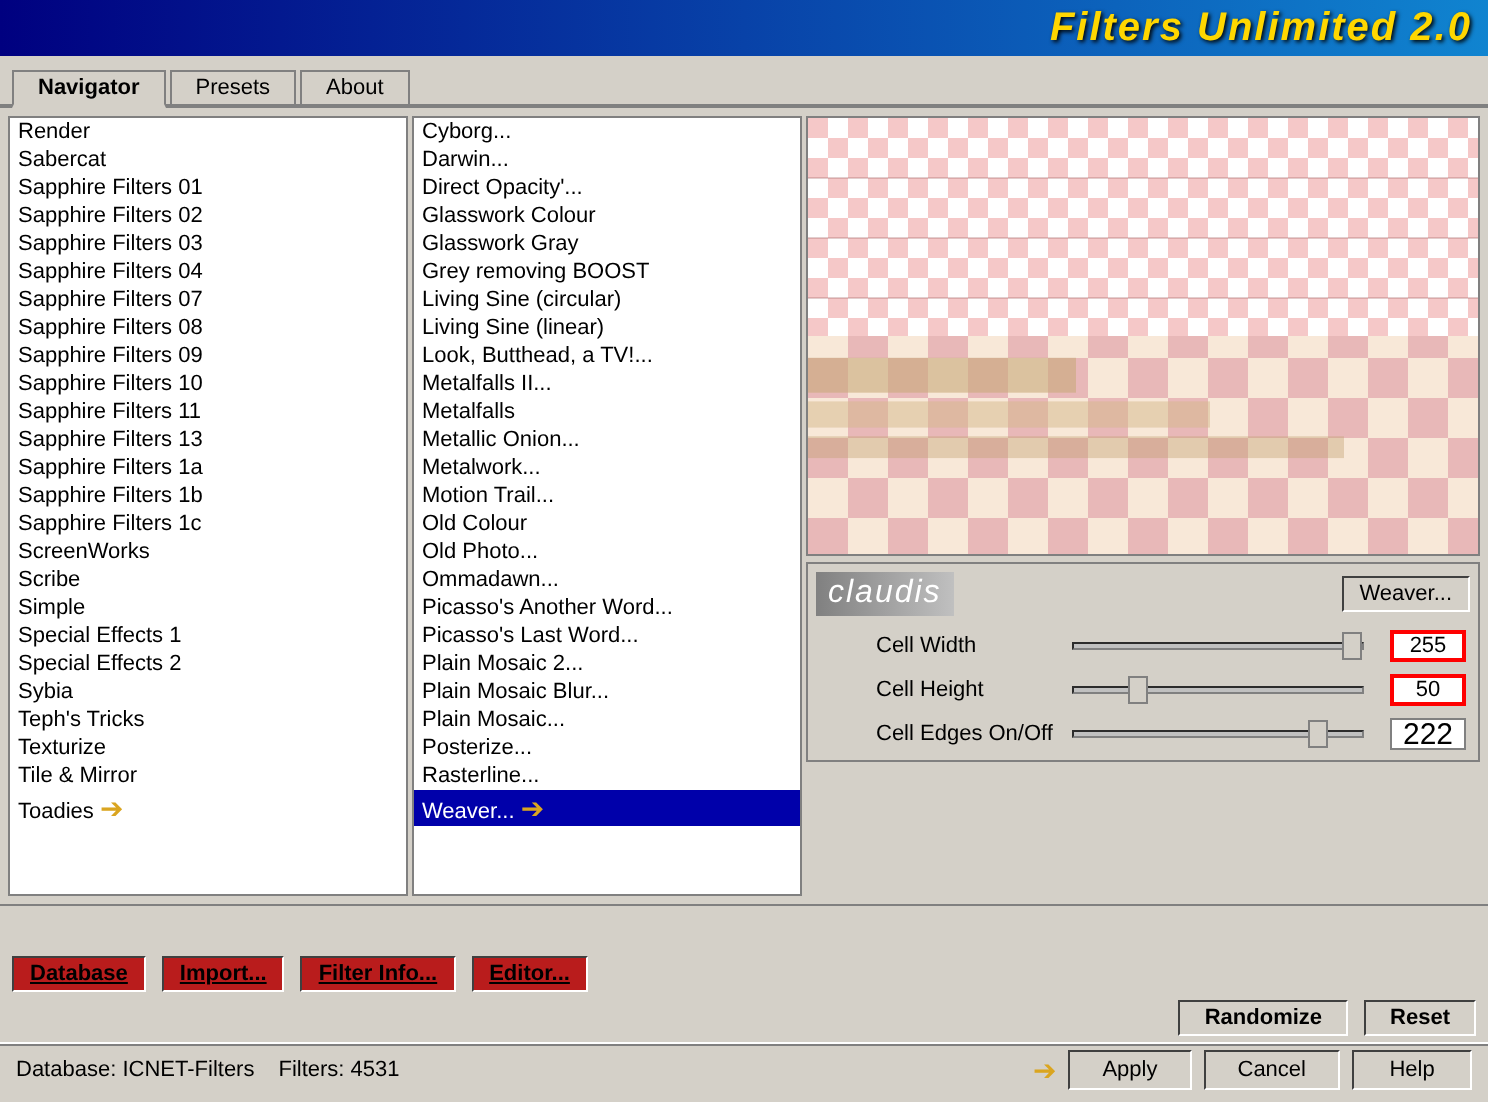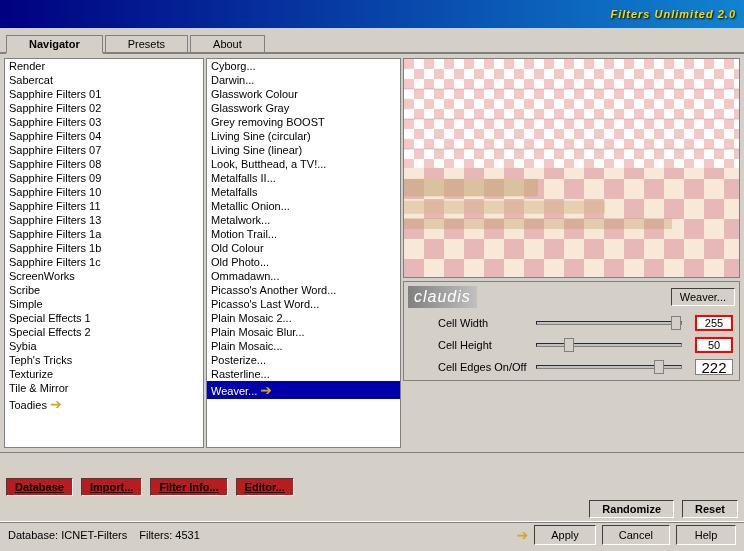--- a/index.html
+++ b/index.html
@@ -16,39 +16,39 @@
     .title-bar {
       background: linear-gradient(to right, #000080, #1084d0);
       color: white;
       display: flex;
       align-items: center;
       justify-content: flex-end;
       padding: 3px 8px;
       height: 28px;
     }
     .title-text {
-      font-size: 11px;
+      font-size: 20px;
       font-weight: bold;
       font-style: italic;
       color: #FFD700;
       text-shadow: 1px 1px 2px #000;
       letter-spacing: 1px;
     }
 
     
     .tab-bar {
       background: #d4d0c8;
       display: flex;
       align-items: flex-end;
       padding: 4px 6px 0 6px;
       border-bottom: 2px solid #808080;
       height: 26px;
     }
     .tab {
-      padding: 2px 22px;
+      padding: 2px 12px;
       border: 1px solid #808080;
       border-bottom: none;
       background: #d4d0c8;
       cursor: pointer;
       margin-right: 2px;
       font-size: 11px;
     }
     .tab.active {
       background: #d4d0c8;
       font-weight: bold;
@@ -333,20 +333,21 @@
       <div class="list-item">Teph's Tricks</div>
       <div class="list-item">Texturize</div>
       <div class="list-item">Tile &amp; Mirror</div>
       <div class="list-item">Toadies <span style="color:#DAA520; font-size:14px;">➔</span></div>
     </div>
 
   <div class="middle-panel">
 
   <div class="middle-item">Cyborg...</div>
       <div class="middle-item">Darwin...</div>
+      <div class="middle-item">Direct Opacity'...</div>
       <div class="middle-item">Glasswork Colour</div>
       <div class="middle-item">Glasswork Gray</div>
       <div class="middle-item">Grey removing BOOST</div>
       <div class="middle-item">Living Sine (circular)</div>
       <div class="middle-item">Living Sine (linear)</div>
       <div class="middle-item">Look, Butthead, a TV!...</div>
       <div class="middle-item">Metalfalls II...</div>
       <div class="middle-item">Metalfalls</div>
       <div class="middle-item">Metallic Onion...</div>
       <div class="middle-item">Metalwork...</div>

